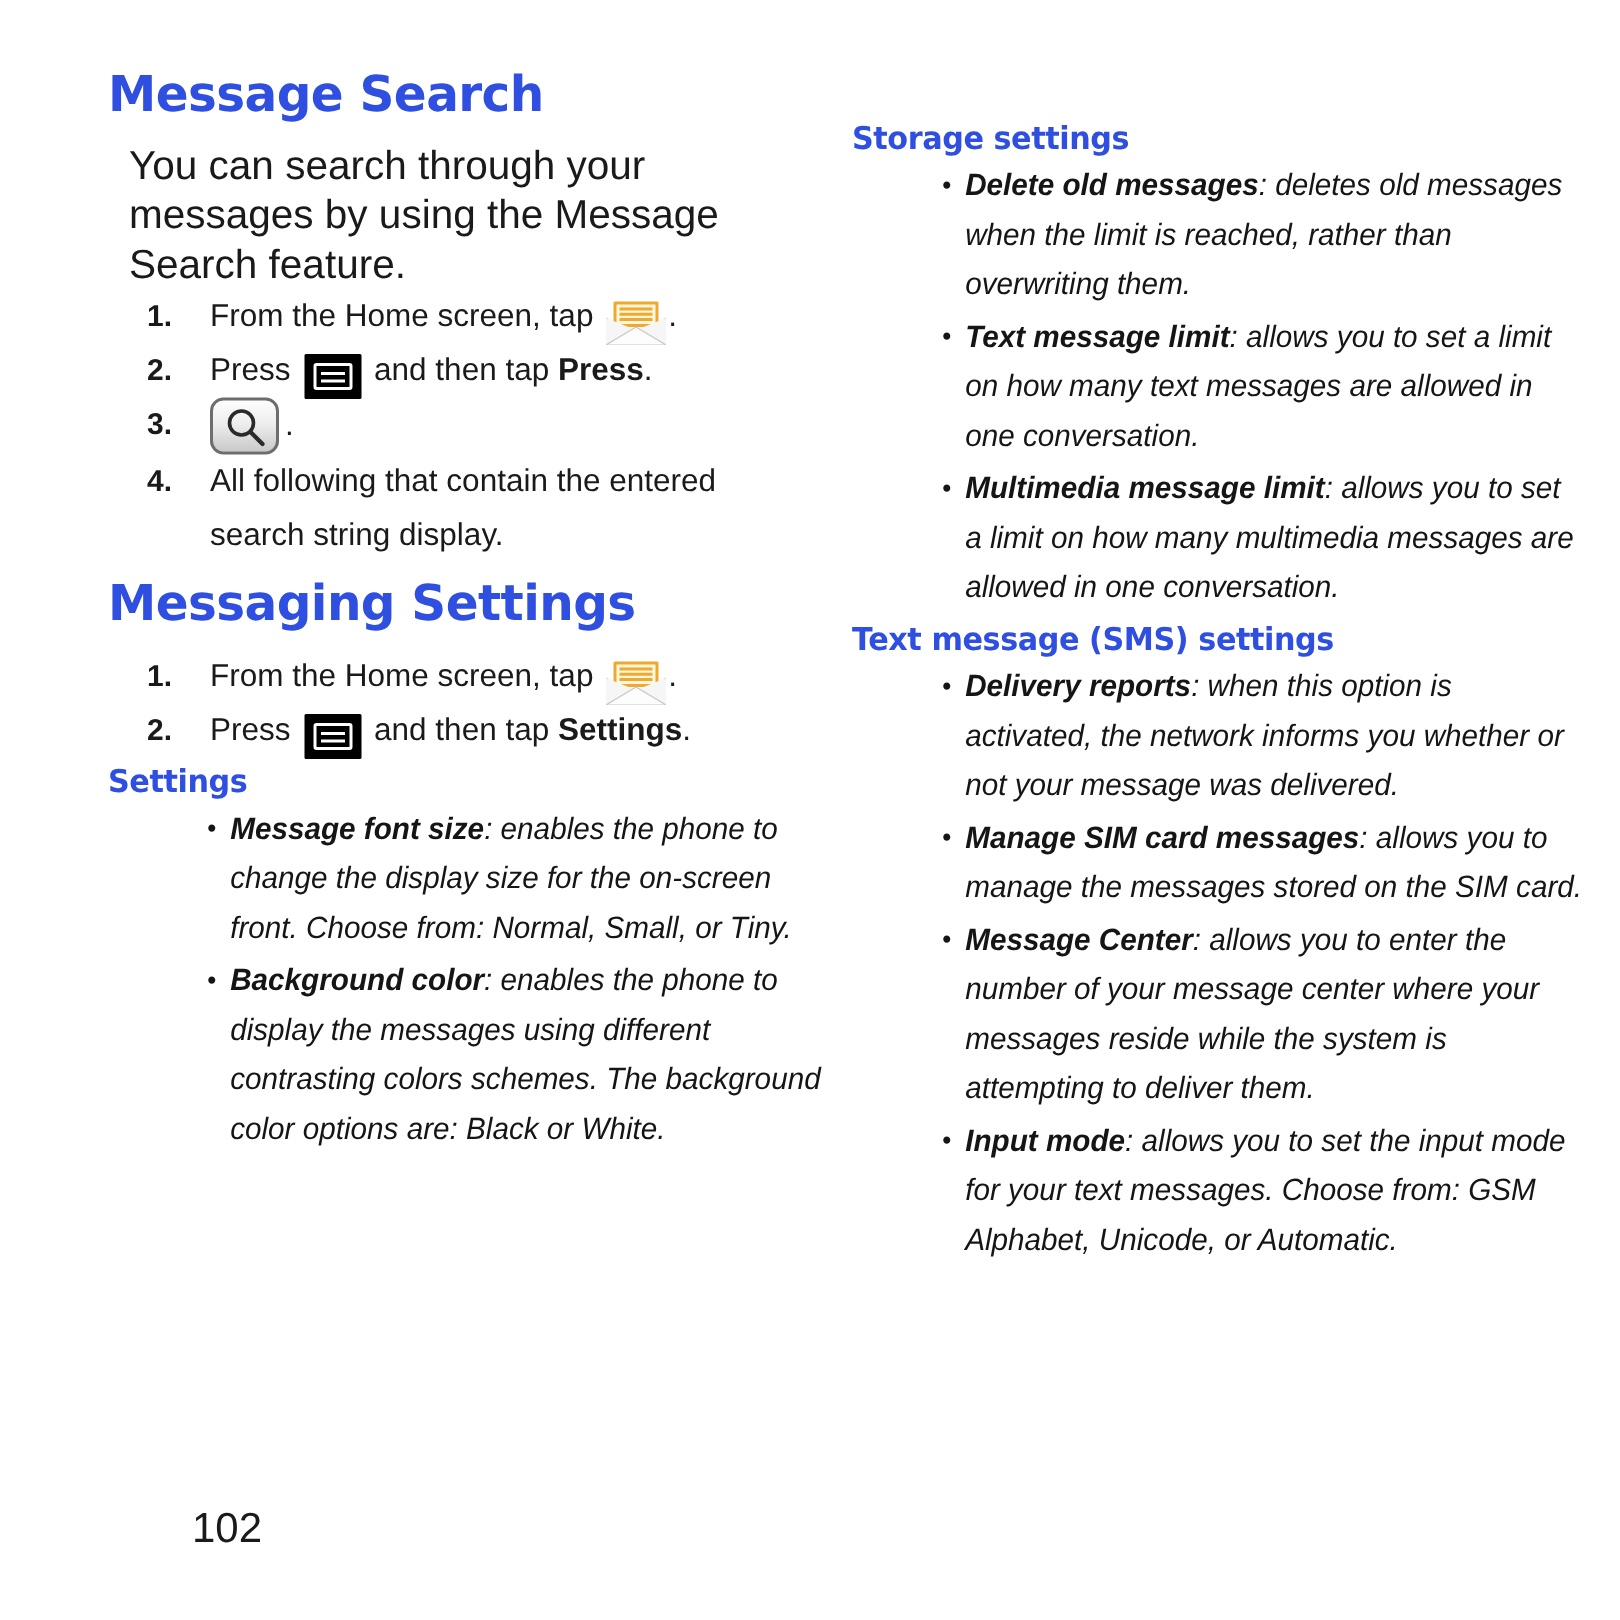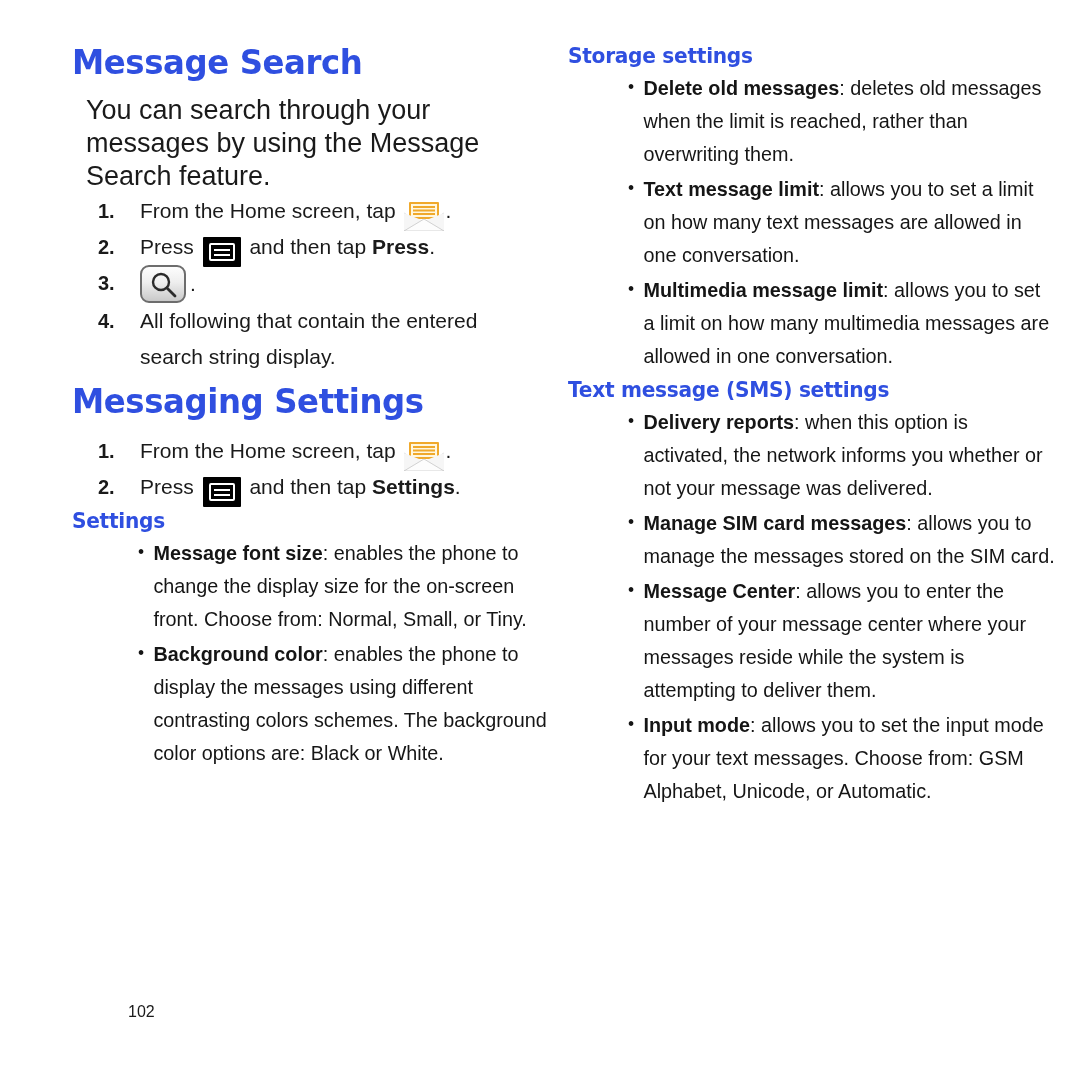--- a/index.html
+++ b/index.html
@@ -20,21 +20,21 @@
     position: absolute;
     inset: 0;
   }
 
   .col {
     position: absolute;
     top: 44px;
     width: 470px;
   }
   .col-left  { left: 72px; }
-  .col-right { left: 568px; }
+  .col-right { left: 568px; margin-top: 36px; }
 
   
   h1.h-major {
     font-family: "DejaVu Sans", sans-serif;
     font-weight: bold;
     font-size: 33px;
     line-height: 38px;
     letter-spacing: -0.4px;
     color: #2F4FE0;
     margin: 0 0 12px 0;
@@ -82,20 +82,21 @@
     font-weight: bold;
     font-size: 20px;
   }
   .step-text { }
 
   
   ul.bullets {
     list-style: none;
     margin: 0;
     padding: 0 0 0 66px;
+    font-style: italic;
   }
   ul.bullets > li {
     position: relative;
     font-size: 20.5px;
     line-height: 33px;
     padding-left: 16px;
     margin: 0 0 2px 0;
     color: #151515;
     font-stretch: condensed;
     transform: scaleX(0.965);
@@ -180,21 +181,21 @@
     vertical-align: middle;
     color: #1a1a1a;
     margin-left: 4px;
   }
 
   
   .pagenum {
     position: absolute;
     left: 128px;
     top: 1003px;
-    font-size: 16px;
+    font-size: 28px;
     color: #1a1a1a;
   }
 </style>
 </head>
 <body>
 
 <div class="page">
 
   <div class="col col-left">
 

